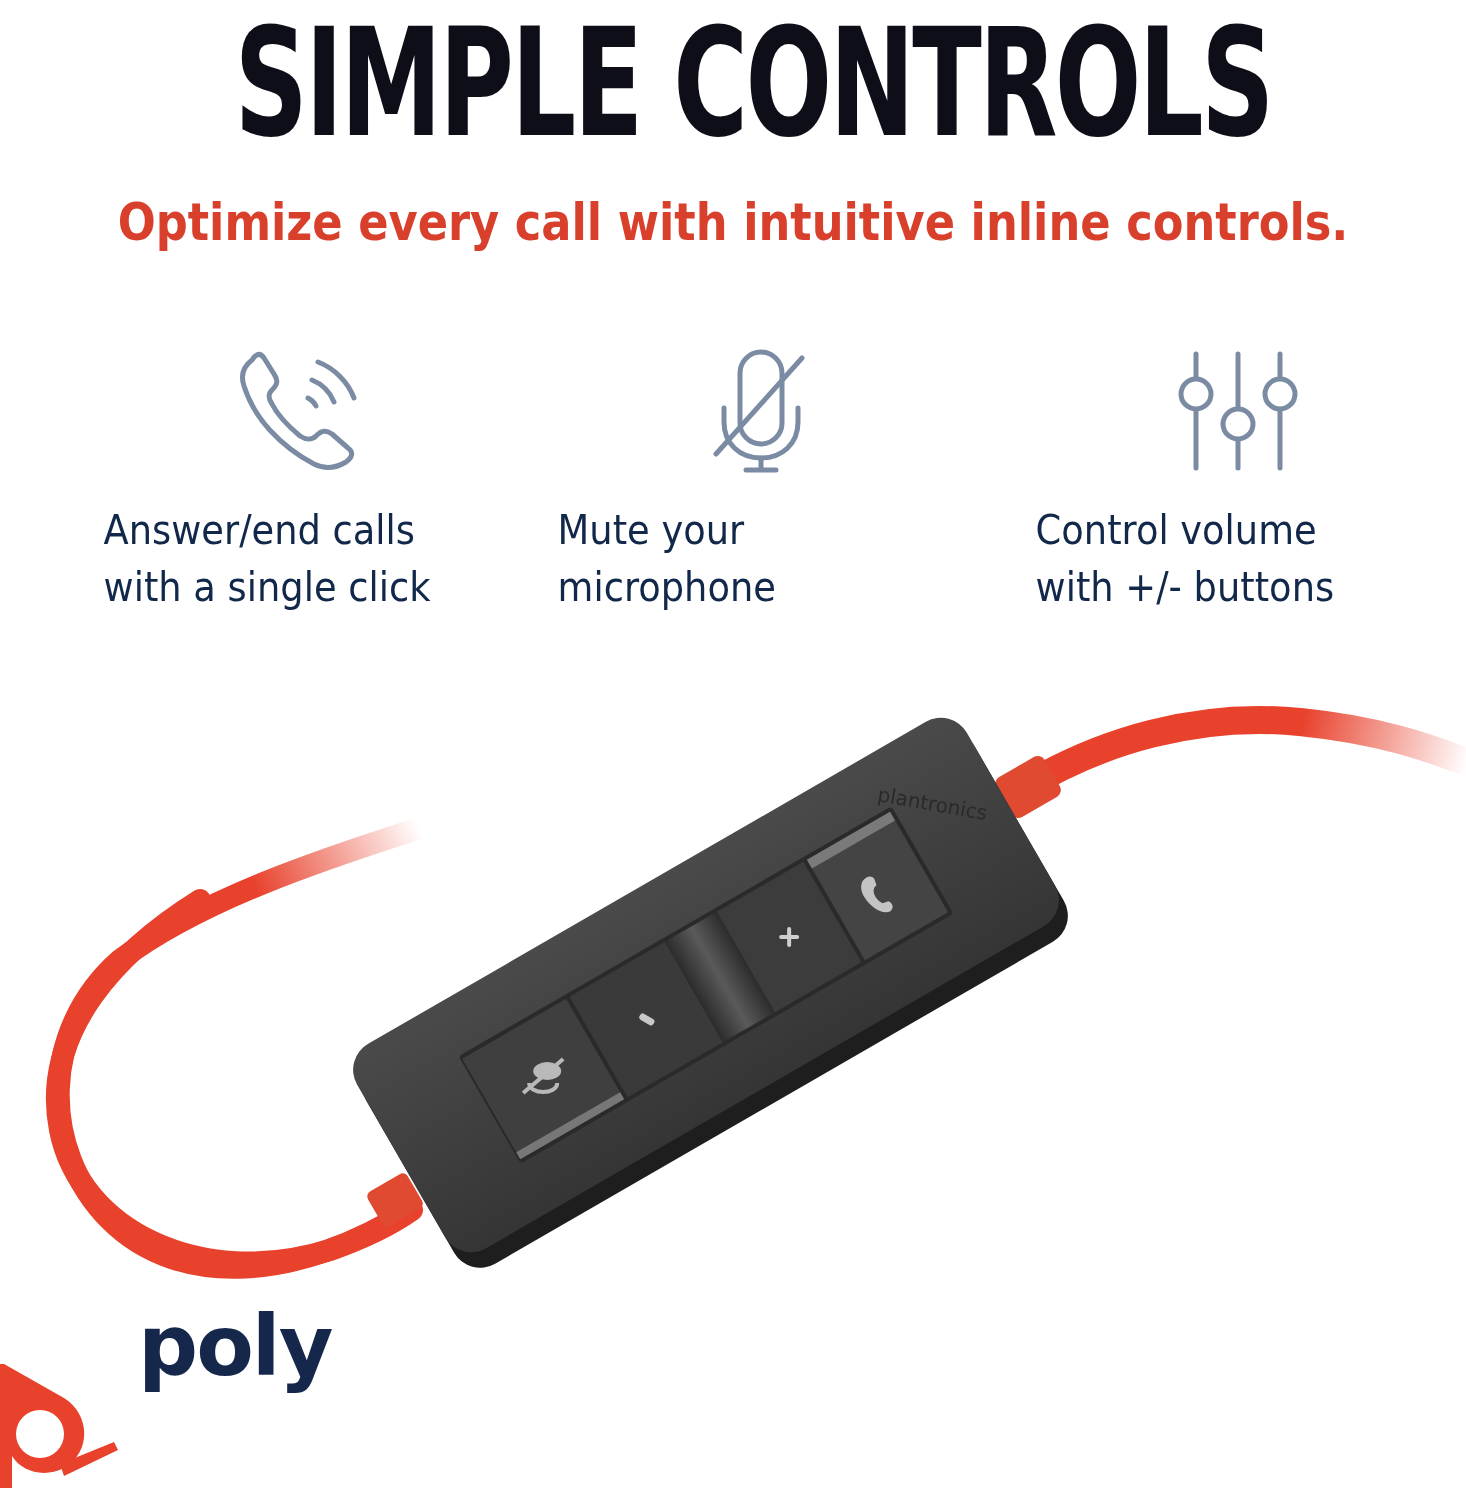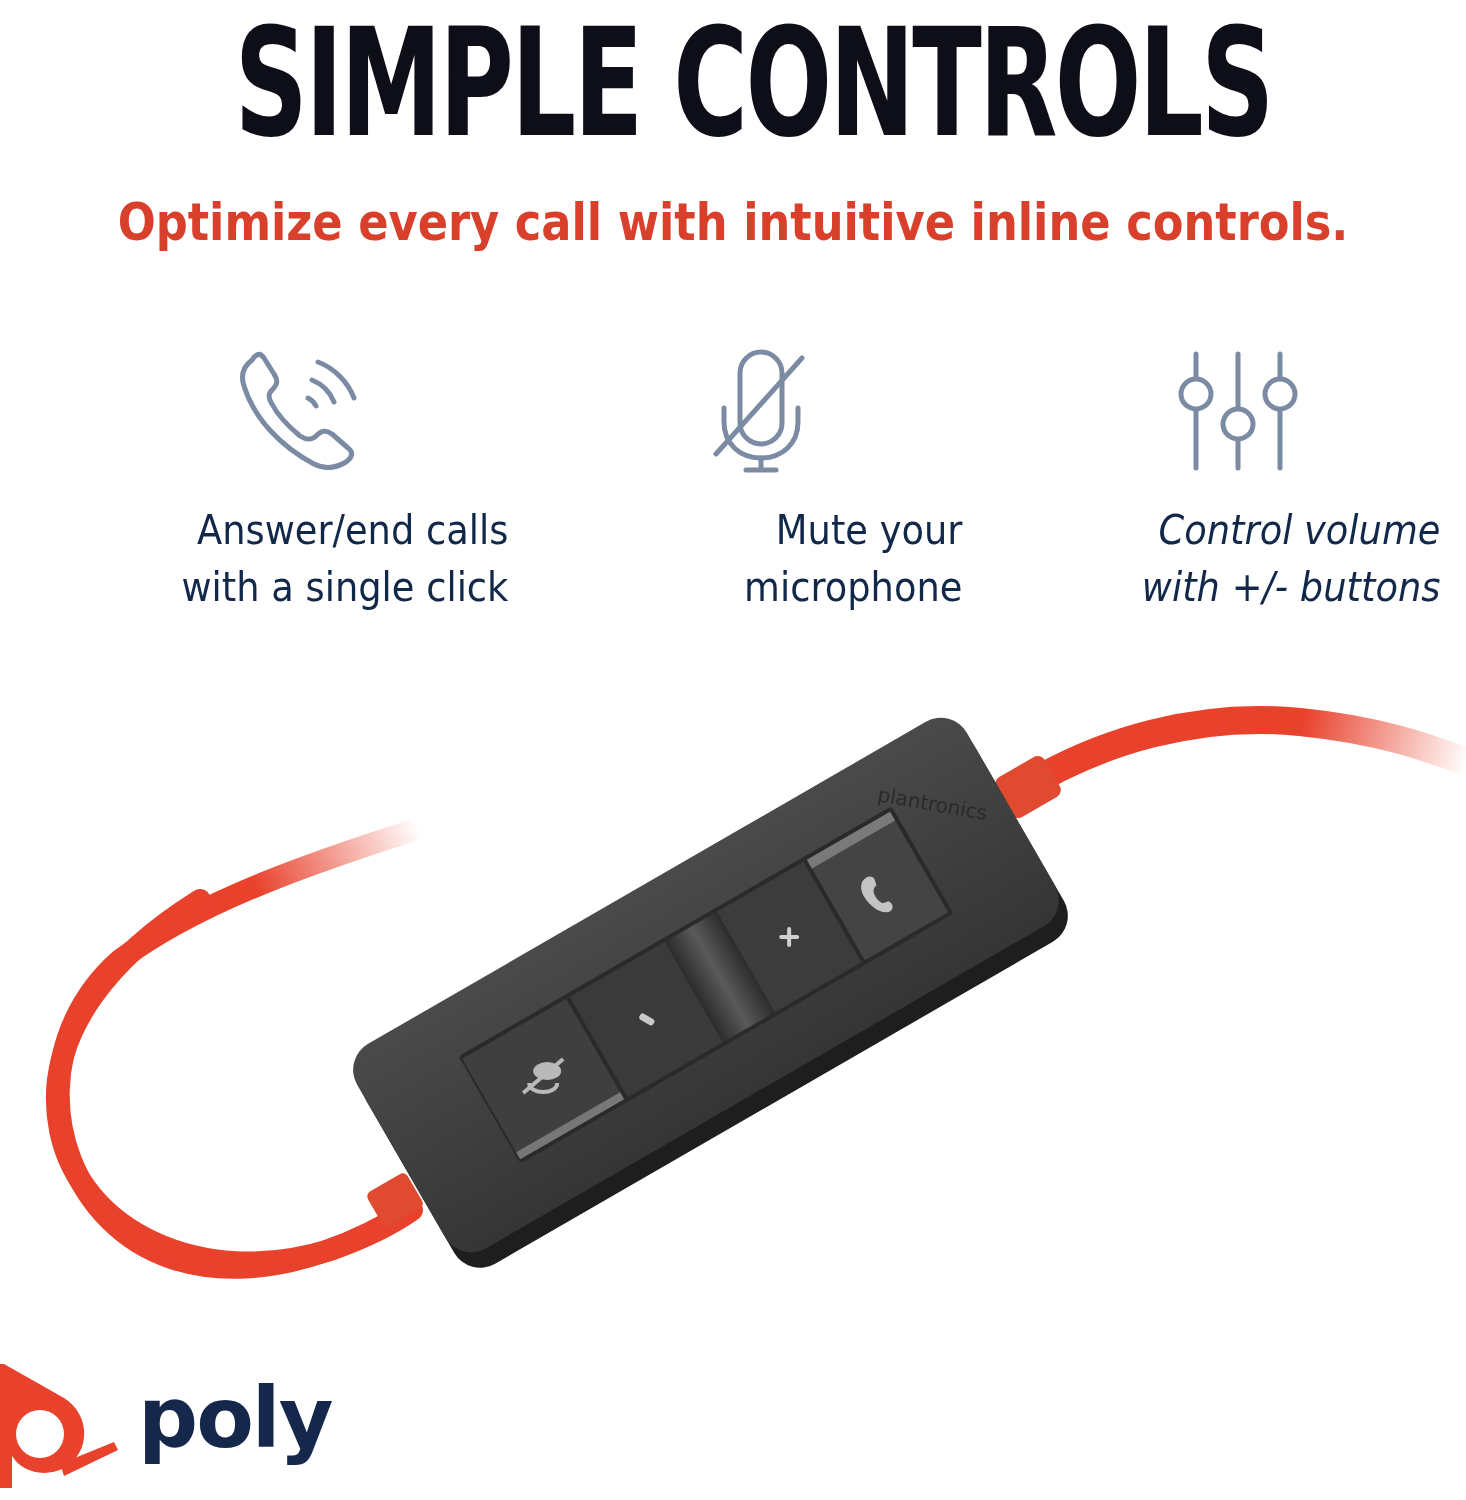--- a/index.html
+++ b/index.html
@@ -10,34 +10,34 @@
     font-size: 150px; line-height: 1; letter-spacing: -4px; top: 8px;
     transform: scaleX(0.68); transform-origin: center top;
     white-space: nowrap;
   }
   .subhead {
     position: absolute; left: 0; width: 1466px; top: 196px; text-align: center;
     color: #d8402c; font-family: "DejaVu Sans", sans-serif; font-weight: bold;
     font-size: 52px; line-height: 1; white-space: nowrap;
     transform: scaleX(0.86); transform-origin: center top;
   }
-  .feature { position: absolute; top: 340px; width: 440px; text-align: right; }
+  .feature { position: absolute; top: 340px; width: 440px; text-align: left; }
   .feature .icon { height: 140px; display: flex; justify-content: center; align-items: flex-start; }
   .feature .label {
     margin-top: 22px; color: #12284a; font-family: "DejaVu Sans", sans-serif;
     font-size: 40px; line-height: 57px; white-space: nowrap;
     transform: scaleX(0.92); transform-origin: center top;
   }
   .feature-1 { left: 86px; }
   .feature-2 { left: 540px; }
-  .feature-3 { left: 1018px; font-style: italic; }
+  .feature-3 { left: 1018px; }
   .product { position: absolute; left: 0; top: 680px; width: 1466px; height: 660px; }
   .logo { position: absolute; left: 0; top: 1360px; width: 330px; height: 130px; }
   .logo-word {
-    position: absolute; left: 138px; top: 1376px; color: #15284c;
+    position: absolute; left: 138px; top: 1304px; color: #15284c;
     font-family: "DejaVu Sans", sans-serif; font-weight: bold; font-size: 84px; line-height: 1;
     letter-spacing: -2px;
   }
 </style>
 </head>
 <body>
 
 <div class="headline">SIMPLE CONTROLS</div>
 <div class="subhead">Optimize every call with intuitive inline controls.</div>
 

